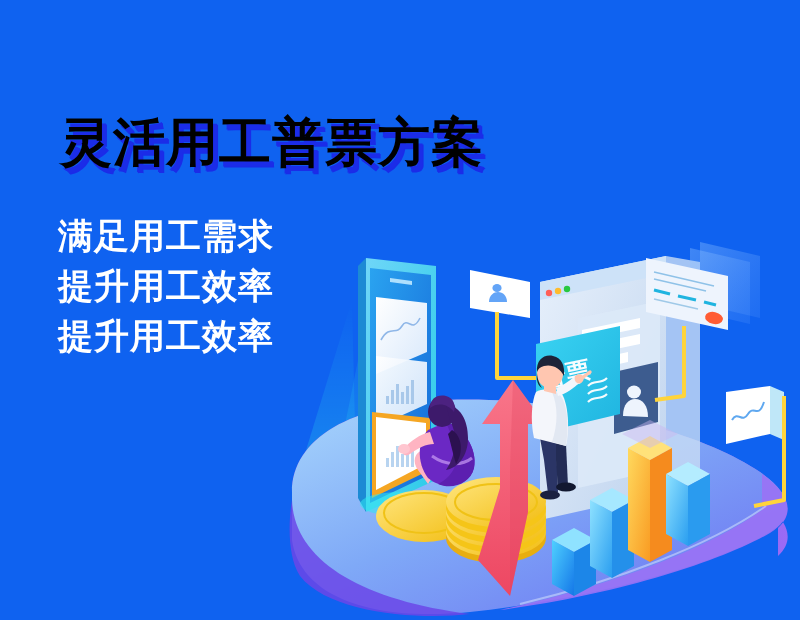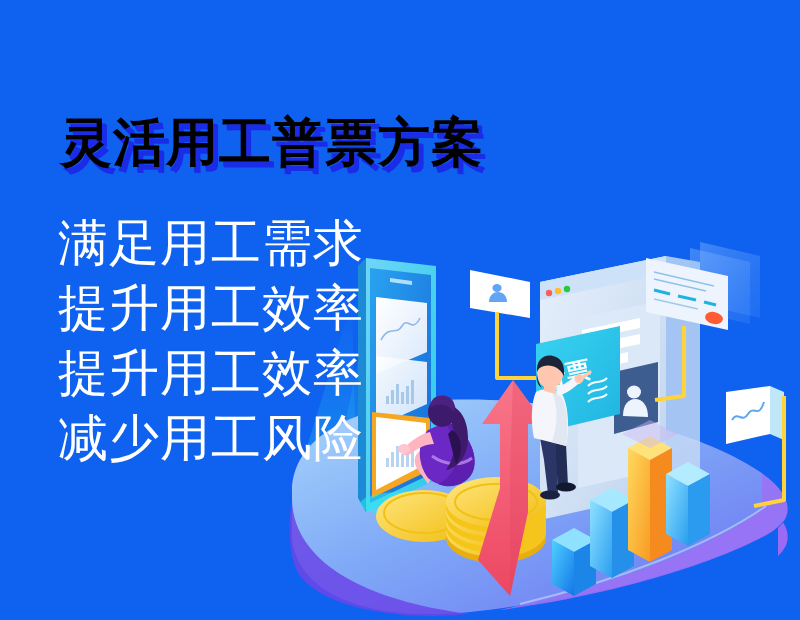--- a/index.html
+++ b/index.html
@@ -21,22 +21,22 @@
   .headline {
     position:absolute; left:60px; top:96px;
     font-size:52px; line-height:1.0; font-weight:bold;
     letter-spacing:1px; color:#000000; white-space:nowrap;
     text-shadow: 4px 5px 0 #1b2ce8, 5px 6px 0 #1b2ce8;
     margin-top: 20px;
   }
 
   .bullets { position:absolute; left:58px; top:218px; }
   .bullet {
-    font-size:50px; line-height:1.0; color:#ffffff;
-    font-weight:400; letter-spacing:1px; white-space:nowrap;
+    font-size:35px; line-height:1.0; color:#ffffff;
+    font-weight:700; letter-spacing:1px; white-space:nowrap;
     margin-bottom:15px;
   }
 
   
   .illo { position:absolute; left:0; top:0; width:800px; height:620px; z-index:20; }
 </style>
 </head>
 <body>
 
 <div id="banner">
@@ -369,17 +369,16 @@
       <path d="M537 372 C536 380 538 386 542 388 C538 382 537 376 537 372 Z" fill="#1d2338"></path>
     </g>
   </svg>
 
   <div class="text-block">
     <div class="headline">灵活用工普票方案</div>
     <div class="bullets">
       <div class="bullet">满足用工需求</div>
       <div class="bullet">提升用工效率</div>
       <div class="bullet">提升用工效率</div>
-      <div class="bullet">减少用工风险</div>
     </div>
   </div>
 
 </div>
 
 </body></html>

